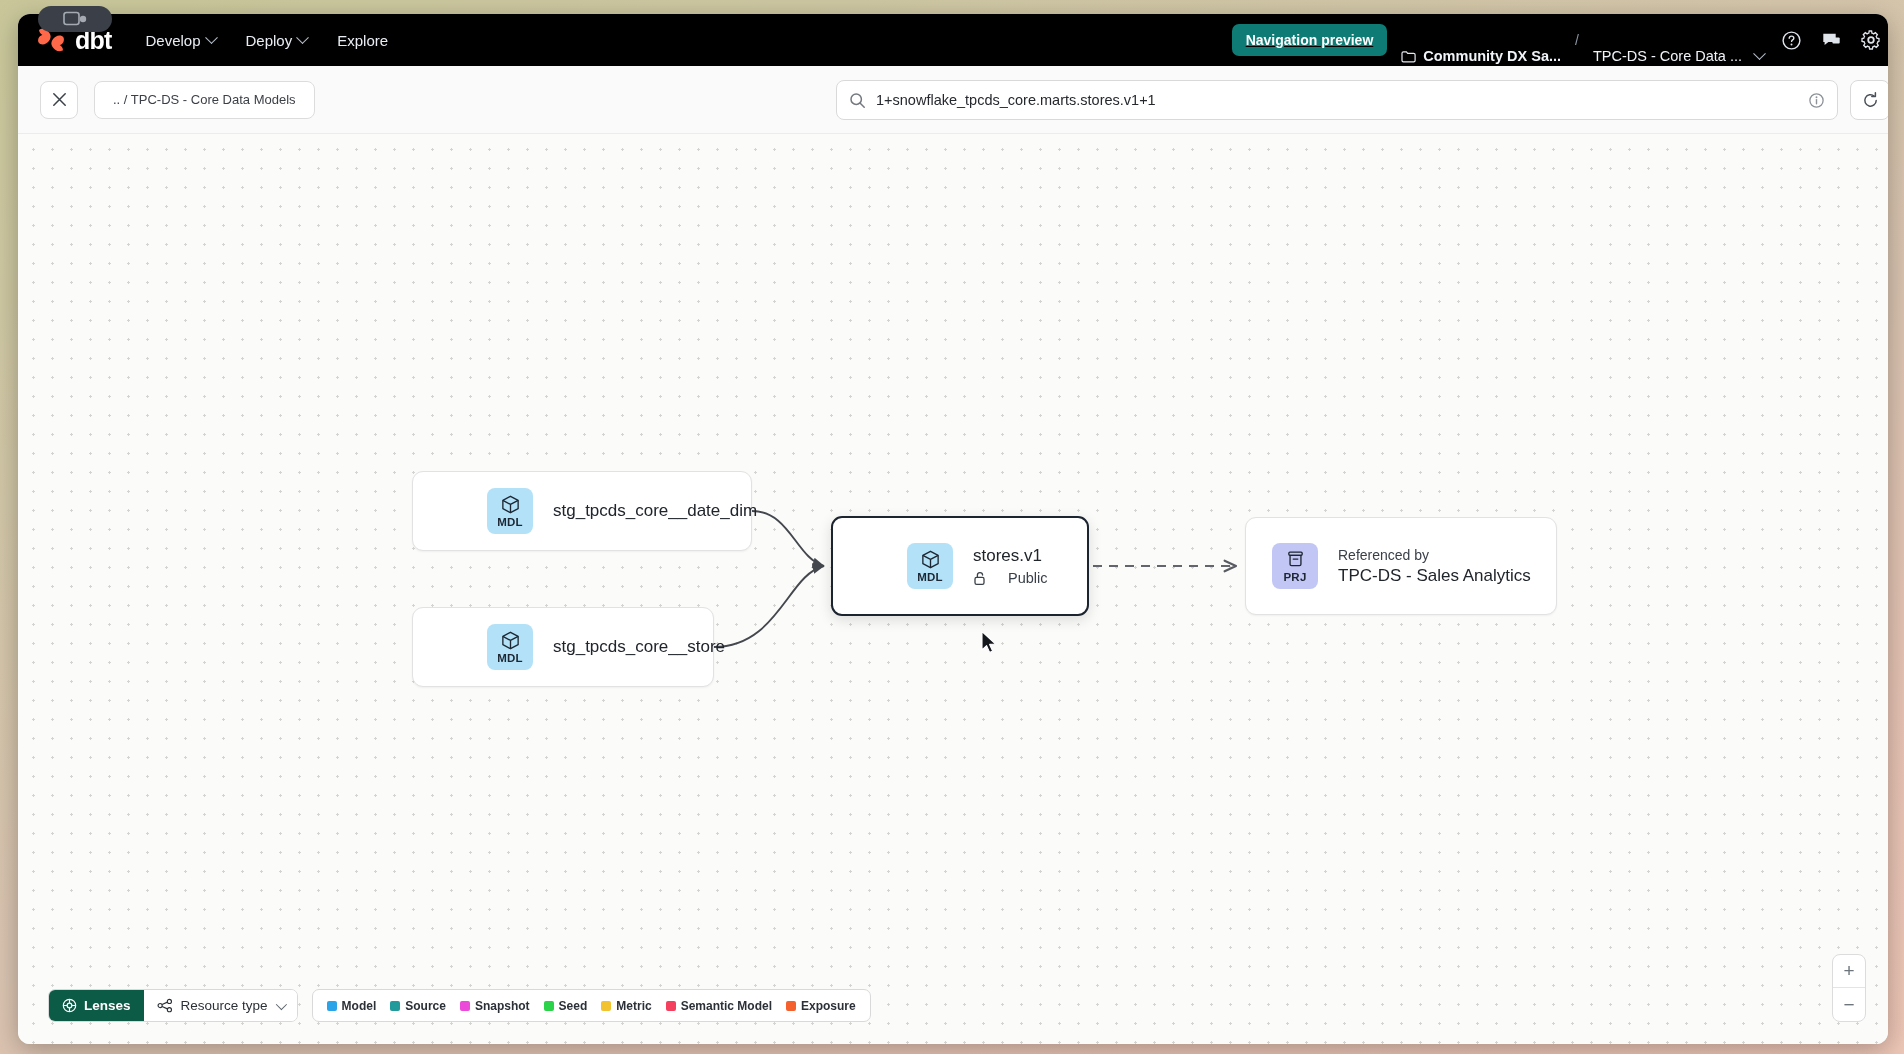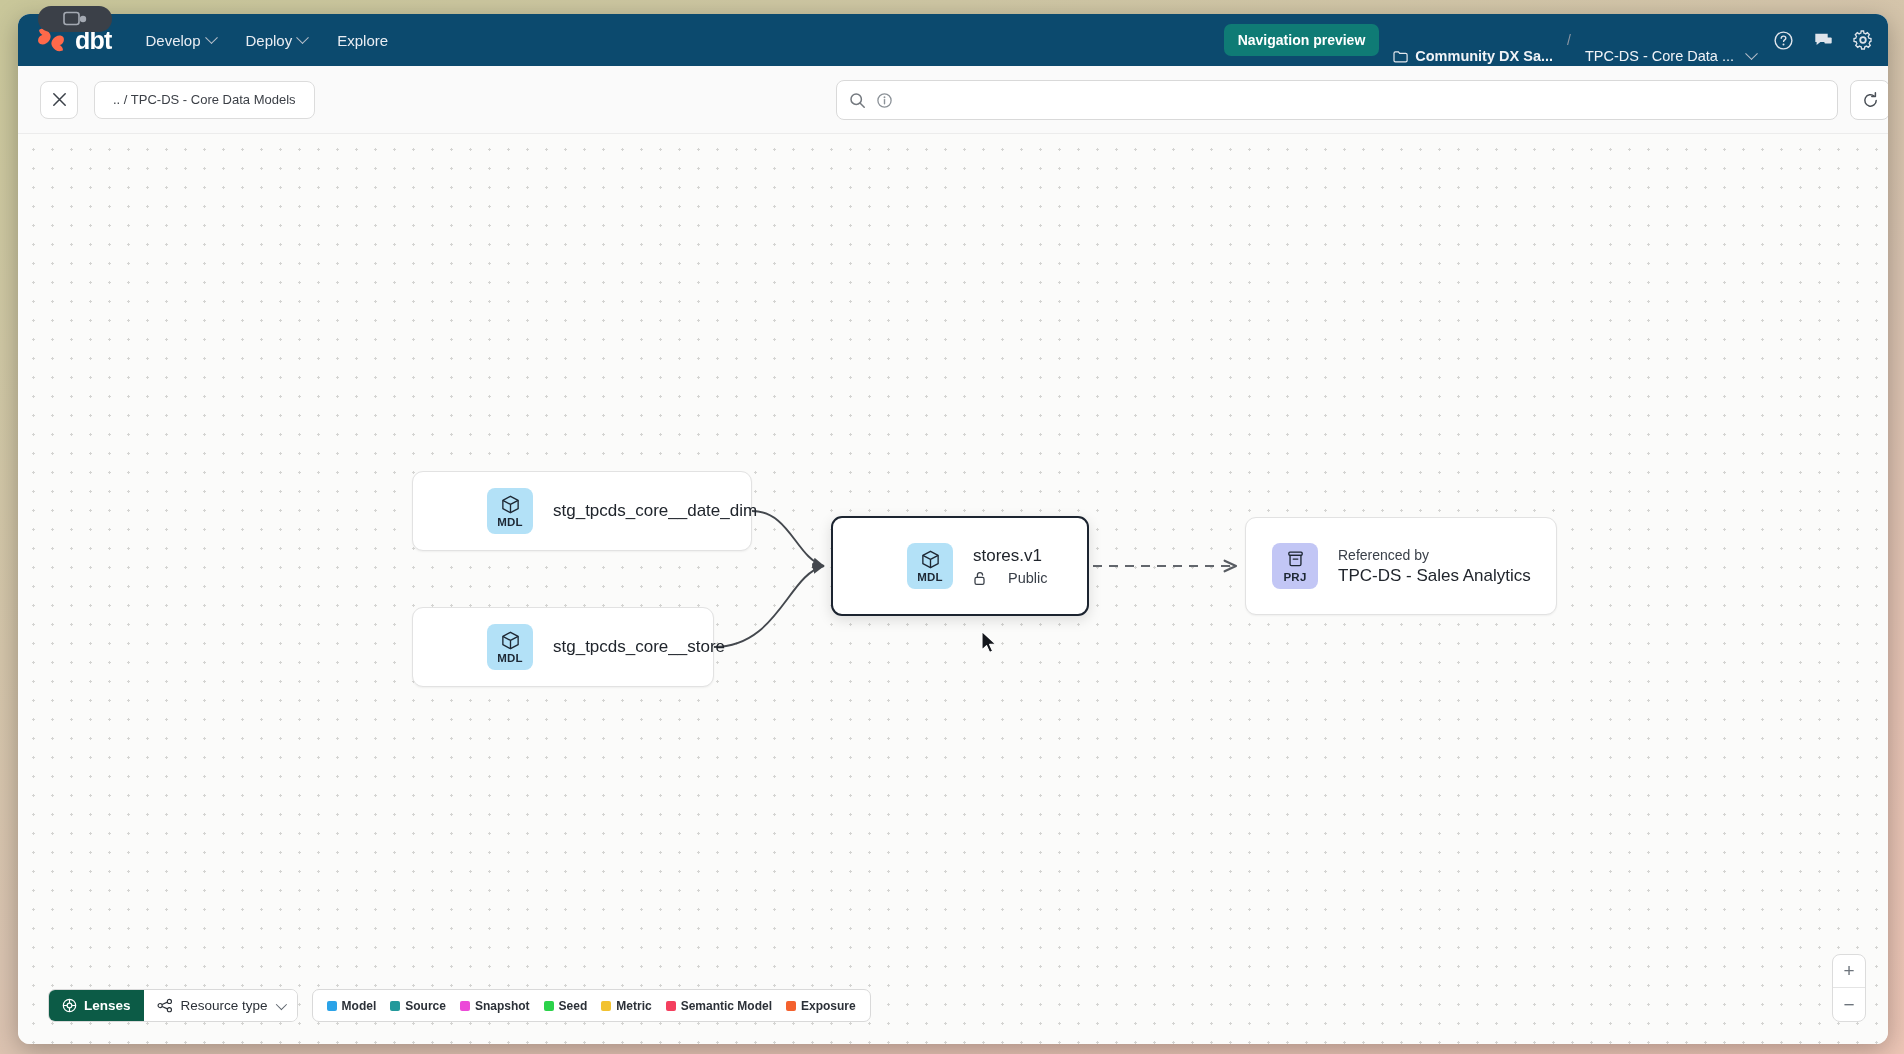--- a/index.html
+++ b/index.html
@@ -28,34 +28,34 @@
     left: 18px; top: 14px;
     width: 1870px; height: 1030px;
     border-radius: 12px;
     overflow: hidden;
     background: #fafafa;
     box-shadow: 0 6px 26px rgba(0,0,0,.28);
   }
 
   
   #topnav {
-    height: 52px; background: #0c4a6e;
+    height: 52px; background: #000000;
     display: flex; align-items: center;
-    padding: 0 12px 0 18px;
+    padding: 0 4px 0 18px;
     position: relative;
   }
   .logo-wrap { display: flex; align-items: center; gap: 9px; margin-right: 34px; }
   .logo-word { color: #fff; font-size: 25px; font-weight: 700; letter-spacing: -.8px; }
   .nav-links { display: flex; align-items: center; gap: 30px; }
   .nav-link {
     color: #e9edf3; font-size: 15px; font-weight: 500;
     display: flex; align-items: center; gap: 6px; cursor: pointer;
   }
   .chev { display:inline-block; width:9px; height:9px; border-right:1.6px solid #b6bec9; border-bottom:1.6px solid #b6bec9; transform: rotate(45deg) translate(-2px,-2px); }
-  .nav-right { margin-left: auto; display: flex; align-items: center; gap: 14px; }
+  .nav-right { margin-left: auto; display: flex; align-items: center; gap: 14px; text-decoration: underline; }
   #nav-preview-badge {
     background: #0f7b75; color: #fff; font-size: 14px; font-weight: 600;
     padding: 8px 14px; border-radius: 7px; cursor: pointer;
   }
   .crumb { color: #f0f3f7; font-size: 14.5px; display:flex; align-items:center; gap:7px; cursor: pointer; margin-top: 32px; }
   .crumb.bold { font-weight: 700; }
   .crumb-sep { color: #8d96a3; font-size: 14px; }
   .icon-btn-dark { width:26px; height:26px; display:flex; align-items:center; justify-content:center; cursor:pointer; }
 
   
@@ -227,20 +227,21 @@
       </svg>
     </div>
     <div id="breadcrumb-chip">.. / TPC-DS - Core Data Models</div>
 
     <div id="search-wrap">
       <div id="search-field">
         <svg width="17" height="17" viewBox="0 0 17 17">
           <circle cx="7.2" cy="7.2" r="5.2" fill="none" stroke="#74797f" stroke-width="1.5"></circle>
           <path d="M11.2 11.2 15.2 15.2" stroke="#74797f" stroke-width="1.5" stroke-linecap="round"></path>
         </svg>
+        <input id="search-input" type="text" value="1+snowflake_tpcds_core.marts.stores.v1+1" style="">
         <svg width="17" height="17" viewBox="0 0 17 17">
           <circle cx="8.5" cy="8.5" r="6.6" fill="none" stroke="#8d9399" stroke-width="1.3"></circle>
           <path d="M8.5 7.6v4.1" stroke="#8d9399" stroke-width="1.4" stroke-linecap="round"></path>
           <circle cx="8.5" cy="5.3" r=".95" fill="#8d9399"></circle>
         </svg>
       </div>
       <div id="refresh-button">
         <svg width="19" height="19" viewBox="0 0 19 19">
           <path d="M15.2 9.5a5.7 5.7 0 1 1-1.9-4.3" fill="none" stroke="#4b5158" stroke-width="1.5" stroke-linecap="round"></path>
           <path d="M14.4 1.8v3.6h-3.6" fill="none" stroke="#4b5158" stroke-width="1.5" stroke-linecap="round" stroke-linejoin="round"></path>

